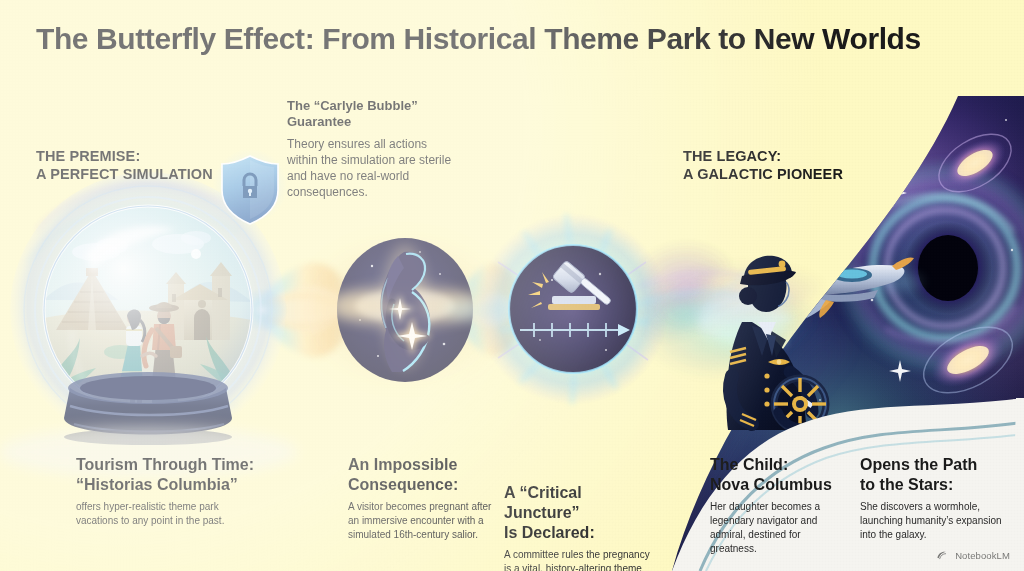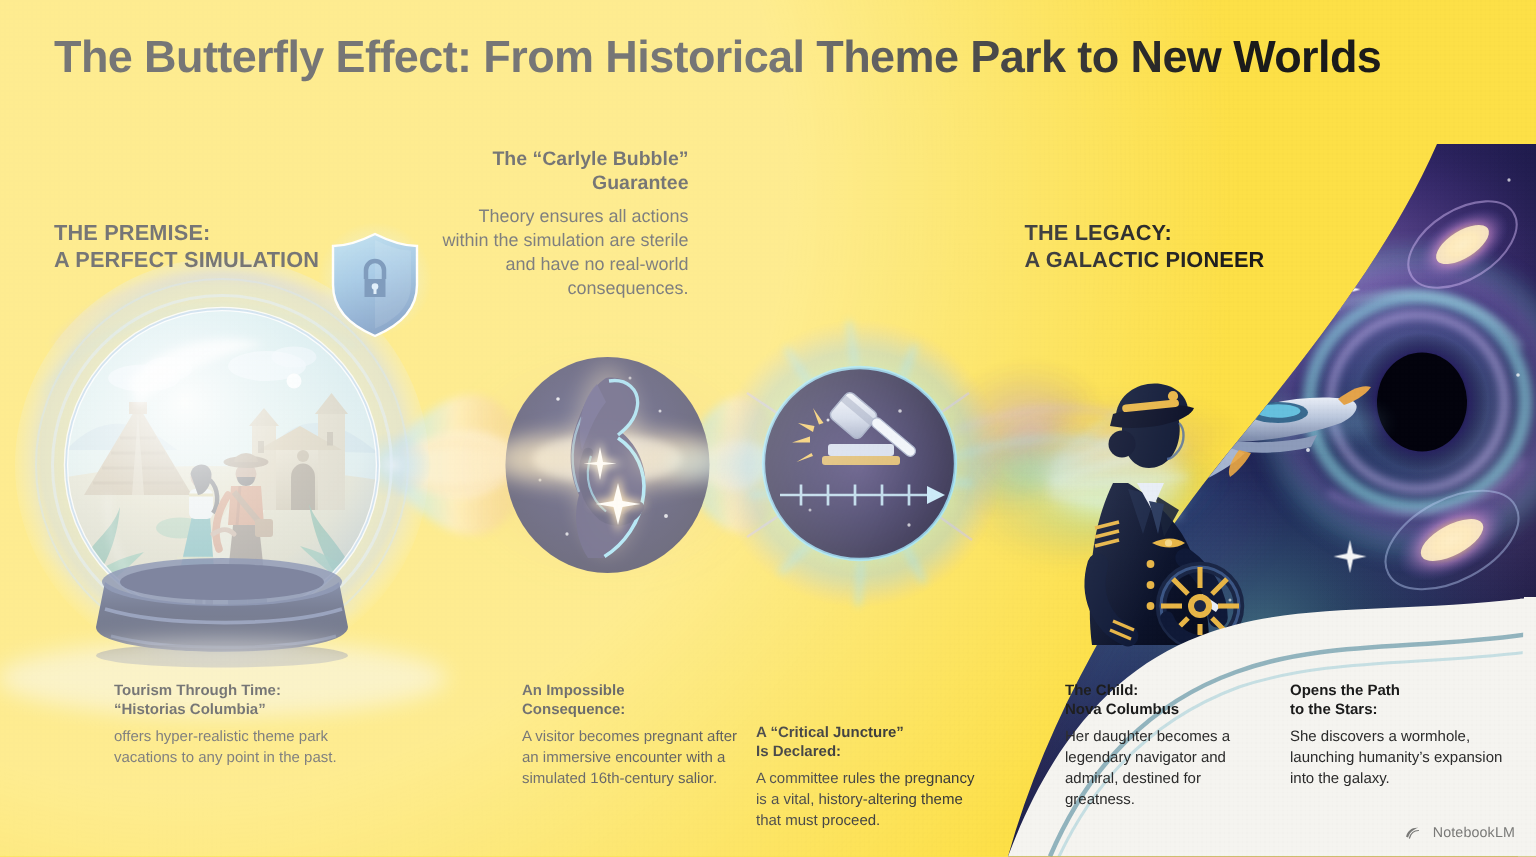--- a/index.html
+++ b/index.html
@@ -15,21 +15,21 @@
     font-family: "Liberation Sans", sans-serif;
     background: #f4f3ef;
     position: relative;
     -webkit-font-smoothing: antialiased;
   }
 
   #canvas {
     position: relative;
     width: 1024px;
     height: 571px;
-    background: #fde047;
+    background: #fef9c3;
     overflow: hidden;
   }
 
   
   #grain {
     position: absolute;
     inset: 0;
     pointer-events: none;
     opacity: .5;
     background:
@@ -70,21 +70,20 @@
   #kicker-anomaly { left: 471px; top: 100px; }
   #kicker-legacy  { left: 683px; top: 100px; }
 
   
   #carlyle {
     position: absolute;
     left: 287px;
     top: 98px;
     width: 172px;
     z-index: 30;
-    text-align: right;
   }
   #carlyle .cb-title {
     font-size: 13px;
     font-weight: 700;
     line-height: 1.25;
     color: #1b1b1b;
     margin-bottom: 5px;
   }
   #carlyle .cb-body {
     font-size: 12px;
@@ -93,21 +92,21 @@
     color: #2b2b2b;
   }
 
   
   .caption {
     position: absolute;
     z-index: 30;
     top: 455px;
   }
   .caption .cap-title {
-    font-size: 10px;
+    font-size: 16px;
     font-weight: 700;
     line-height: 1.26;
     color: #1b1b1b;
     white-space: pre-line;
     margin-bottom: 5px;
   }
   .caption .cap-body {
     font-size: 10px;
     font-weight: 400;
     line-height: 1.38;

